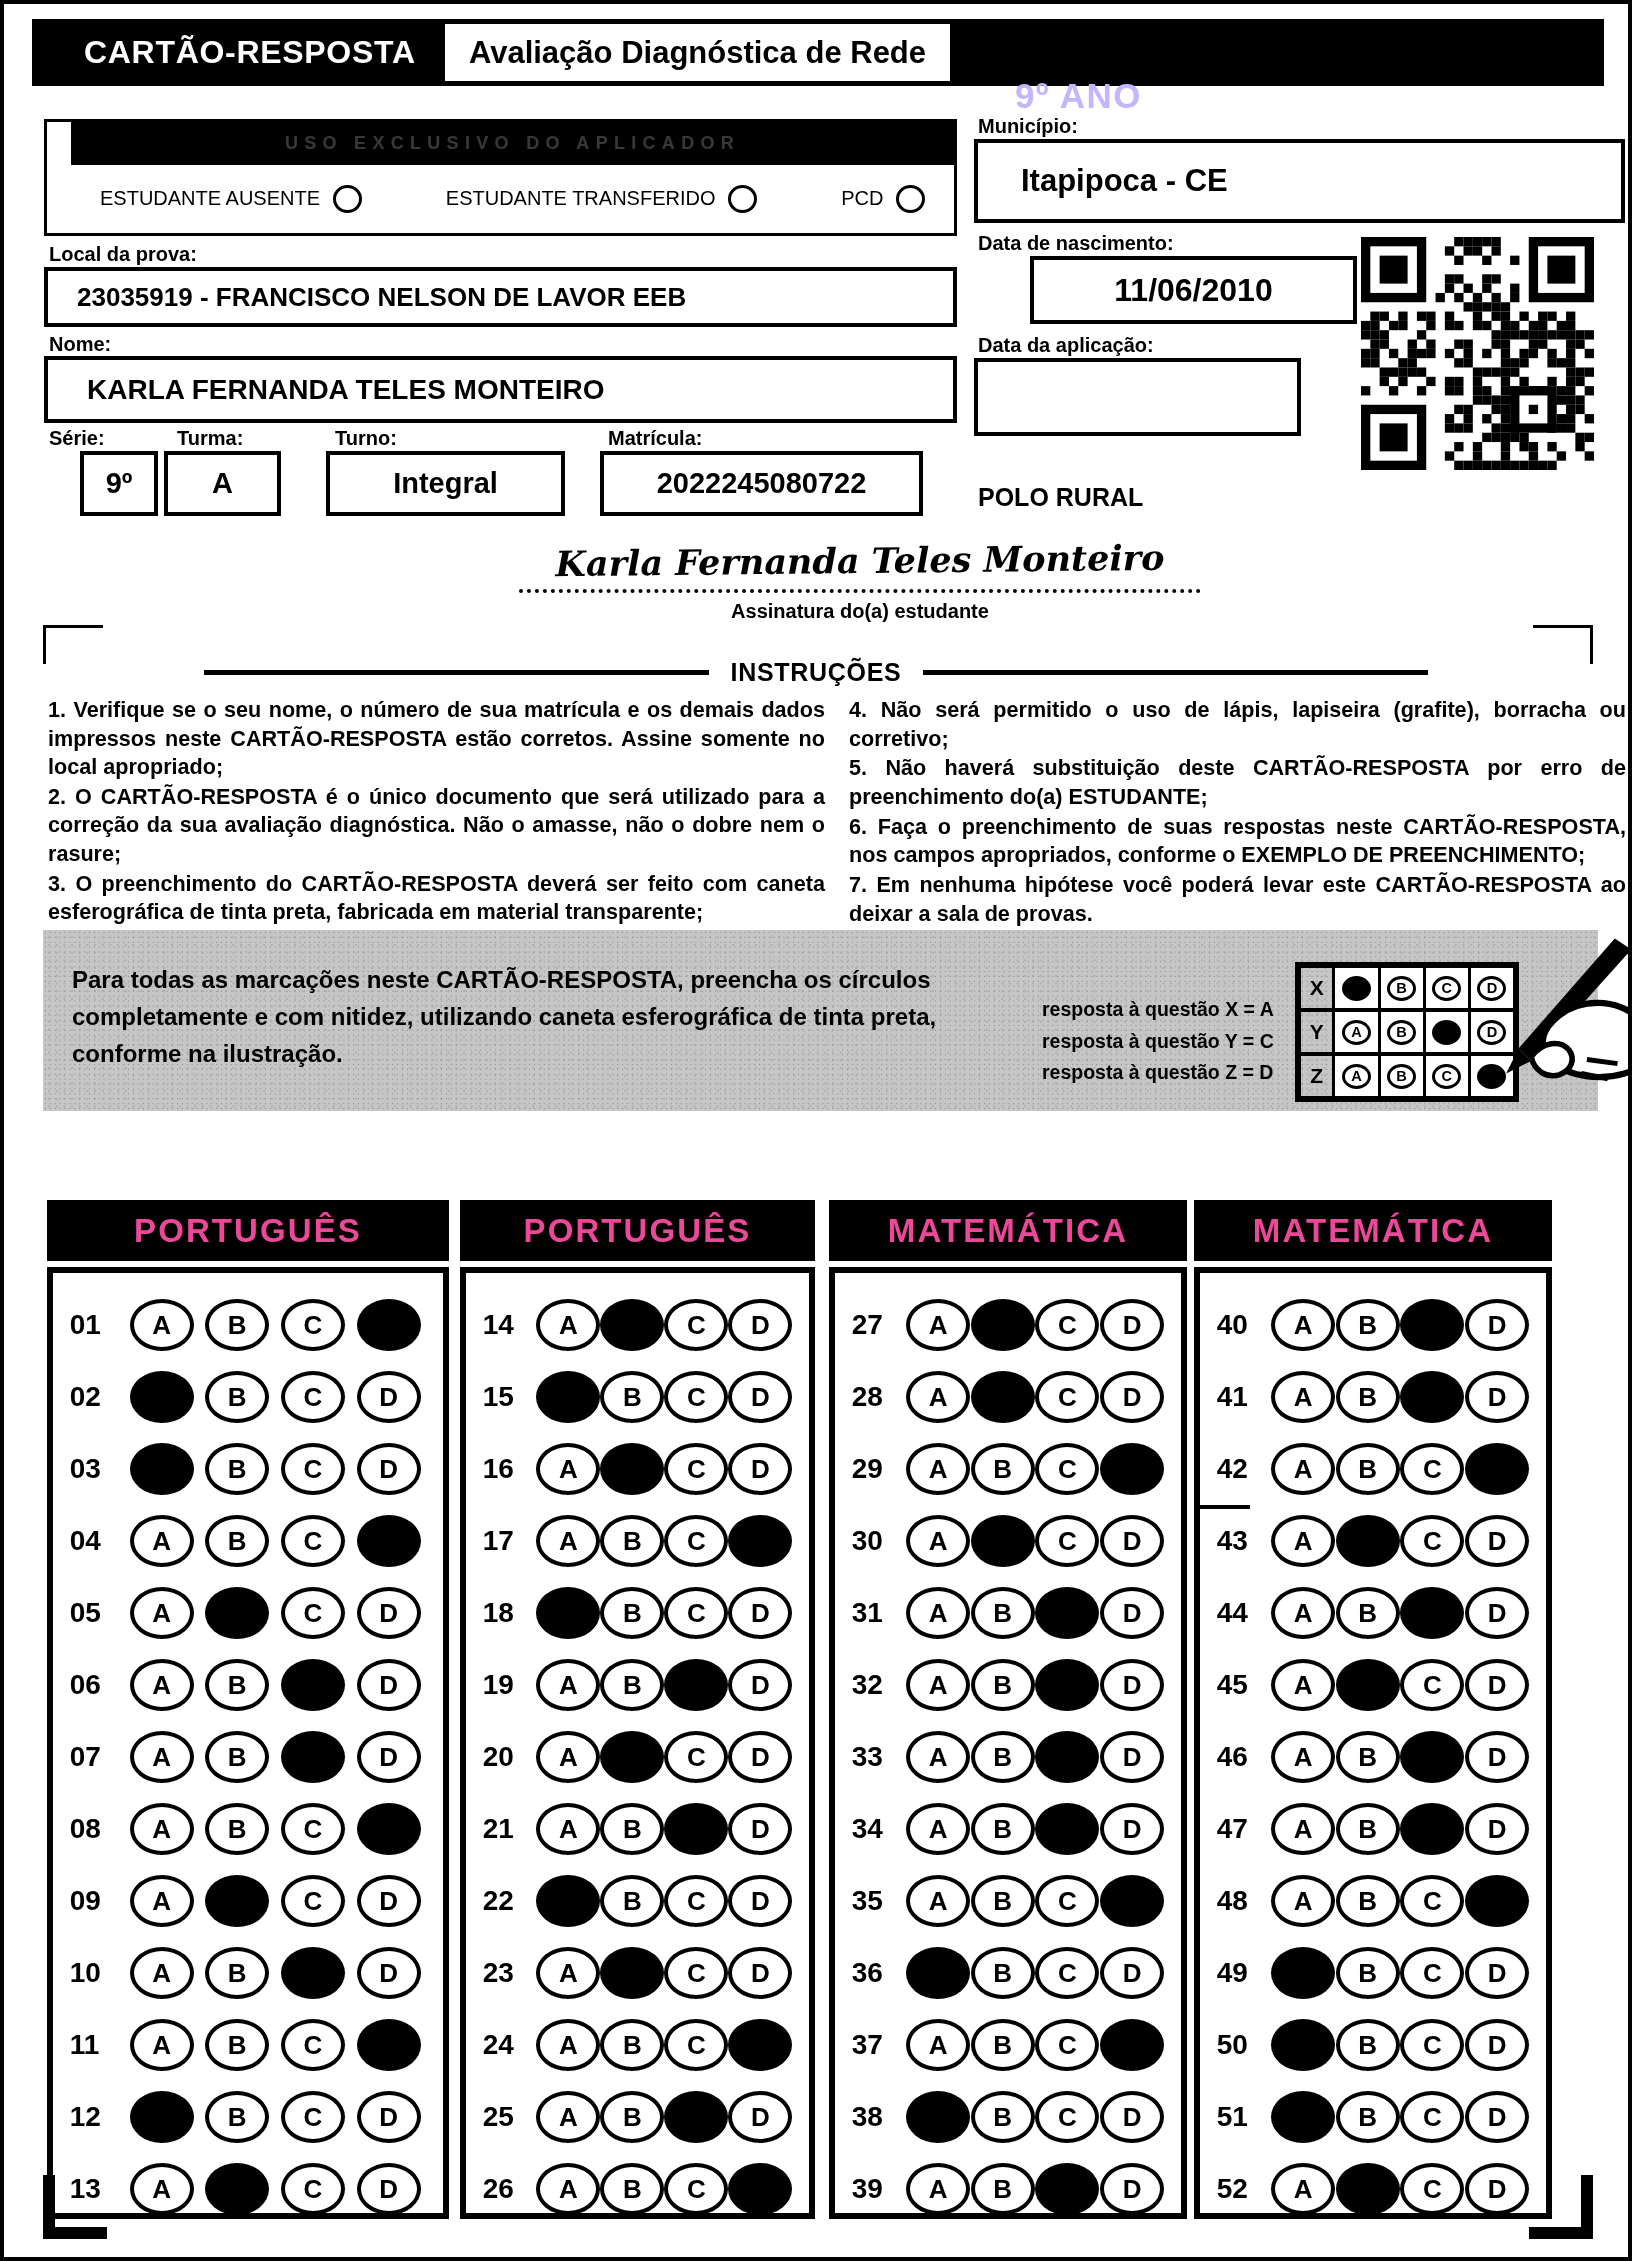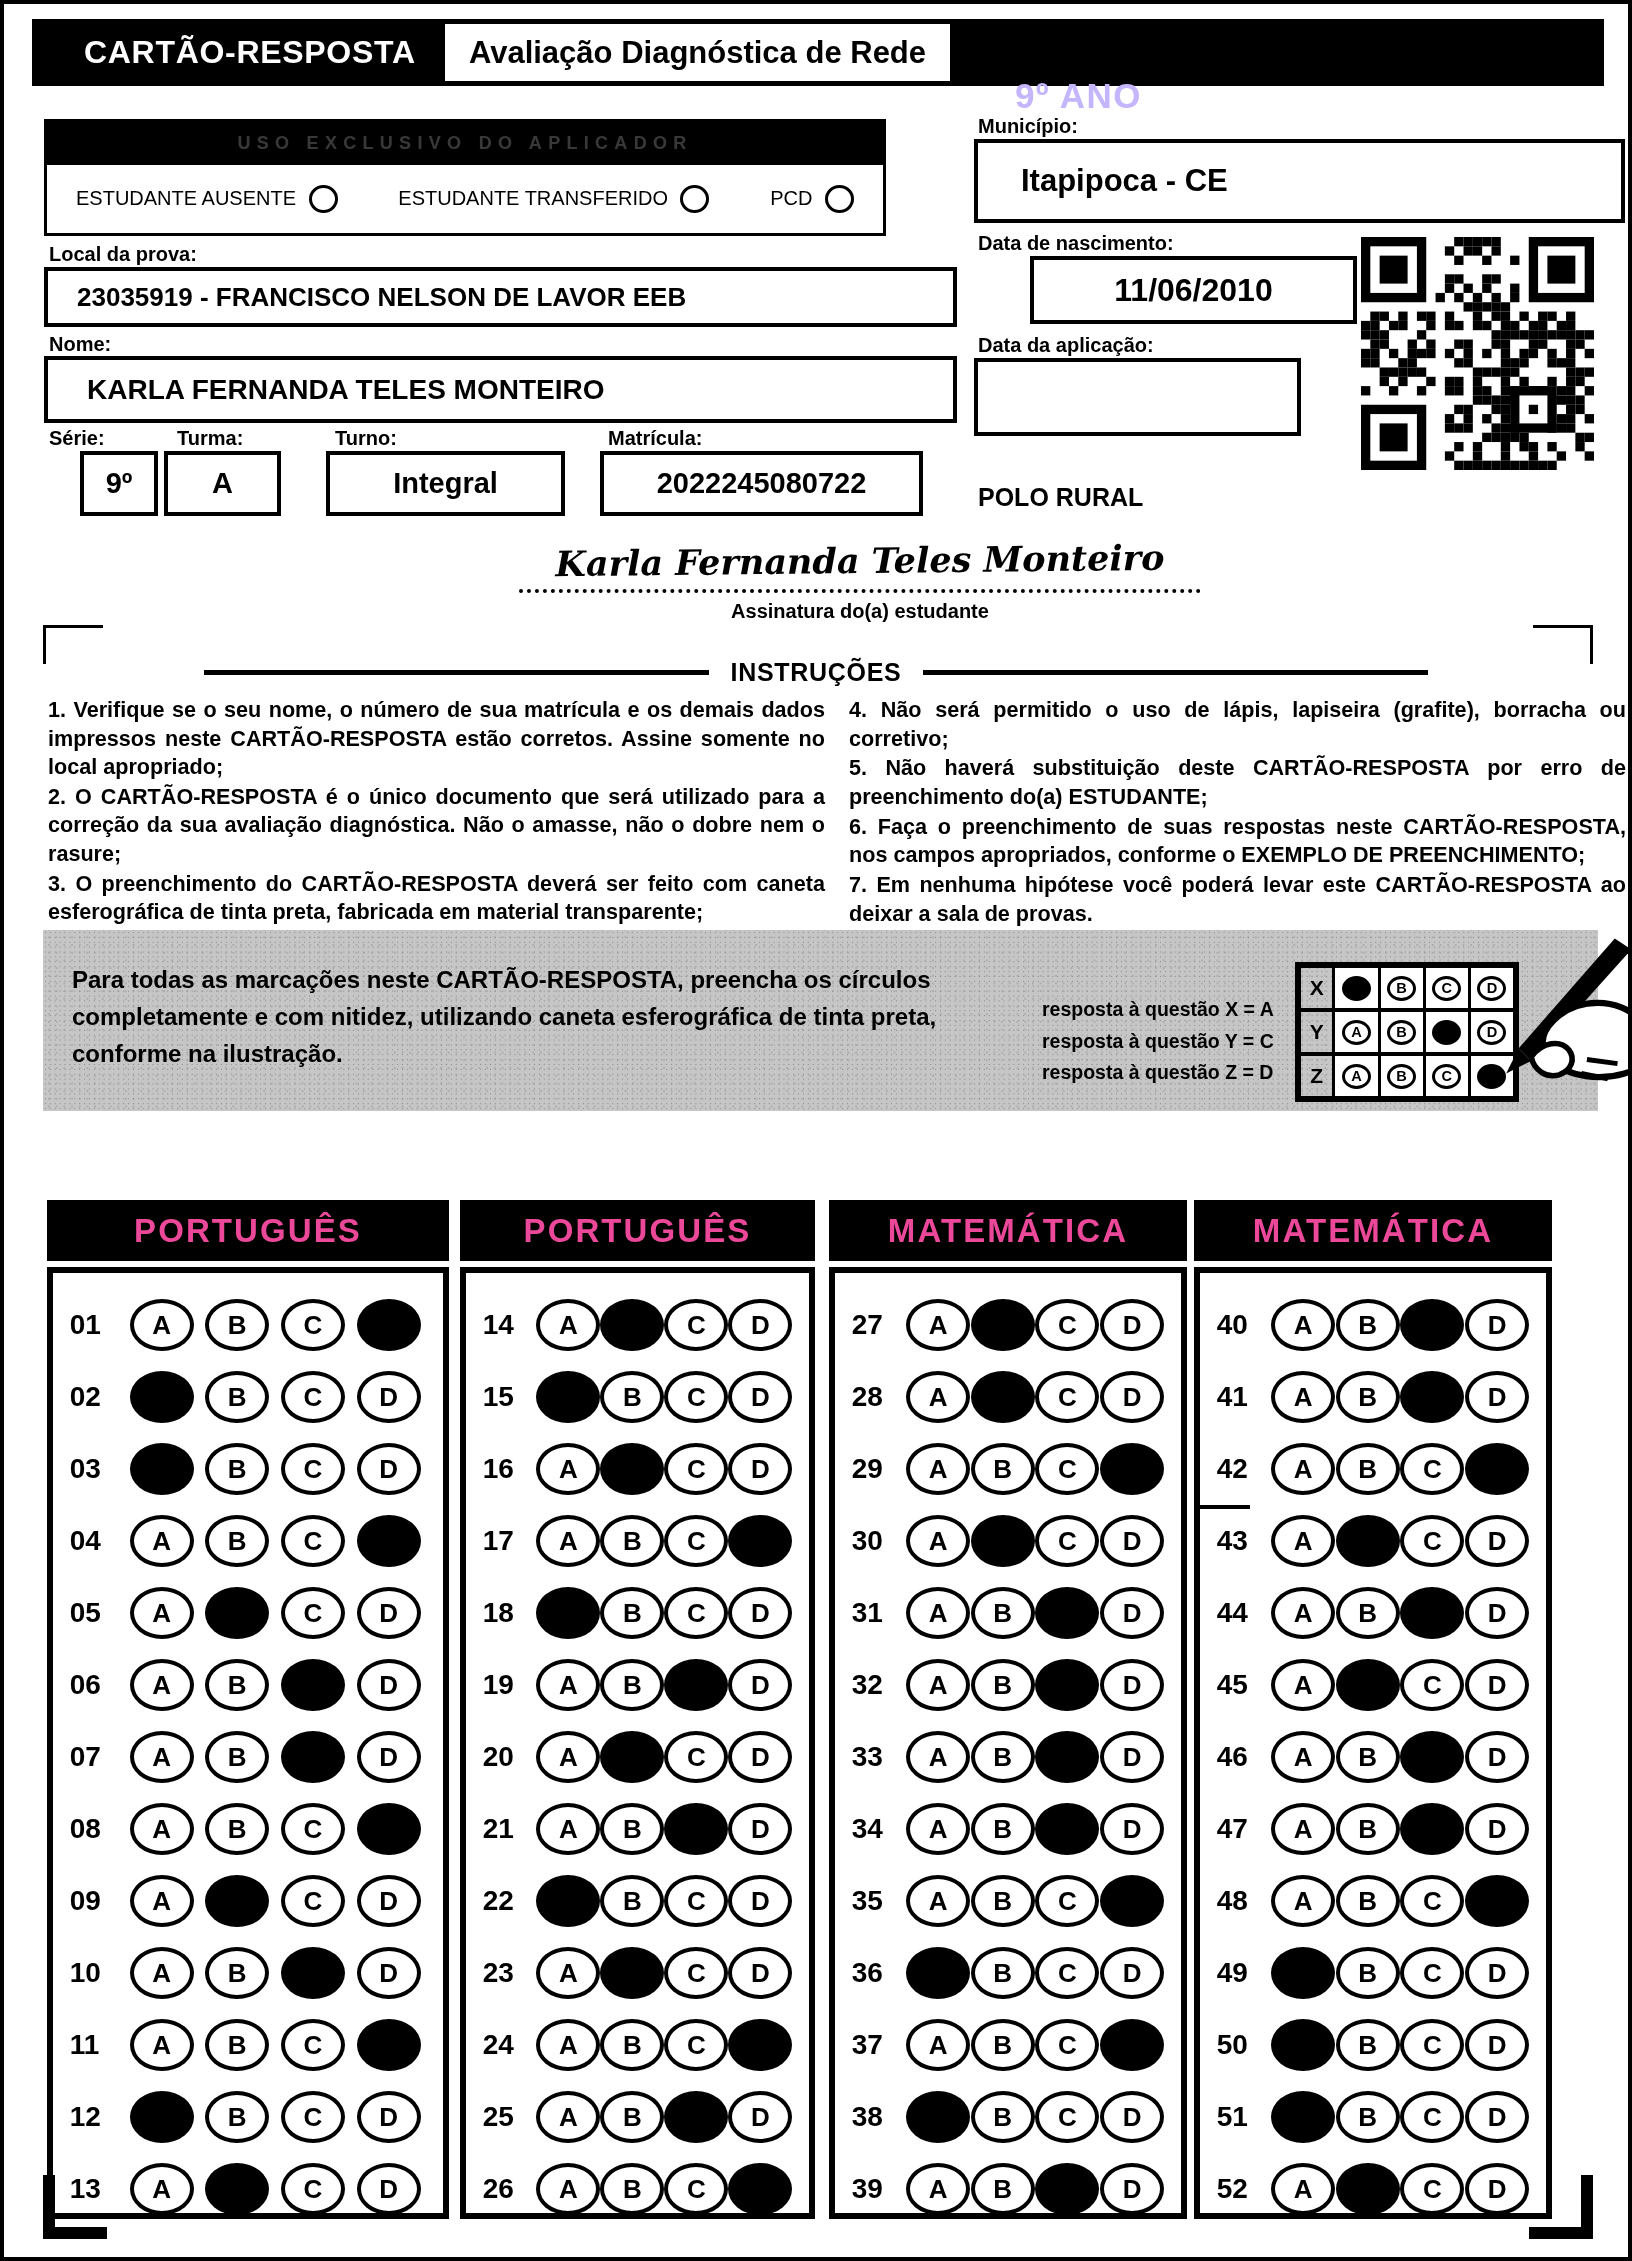--- a/index.html
+++ b/index.html
@@ -7,21 +7,21 @@
         box-sizing:border-box;font-family:"Liberation Sans","DejaVu Sans",sans-serif;color:#000;overflow:hidden;}
   
   .hdr{position:absolute;left:28px;top:15.3px;width:1572px;height:67px;background:#000;}
   .hdr-title{position:absolute;left:52px;top:0;height:100%;display:flex;align-items:center;
              color:#fff;font-weight:bold;font-size:32px;letter-spacing:0.7px;}
   .hdr-exam{position:absolute;left:413px;top:4.9px;bottom:4.9px;width:505px;background:#fff;
             display:flex;align-items:center;justify-content:center;font-weight:bold;font-size:31px;}
   .hdr-grade{position:absolute;left:983px;top:0;height:100%;display:flex;align-items:center;
              color:#c4b5fd;font-weight:bold;font-size:35px;letter-spacing:1.4px;margin-top:43px;}
   
-  .adm{position:absolute;left:40px;top:115px;width:842px;height:117px;border:3.5px solid #000;box-sizing:border-box;}
+  .adm{position:absolute;left:40px;top:115px;width:913px;height:117px;border:3.5px solid #000;box-sizing:border-box;padding-left:24px;}
   .adm-bar{height:43px;background:#000;display:flex;align-items:center;justify-content:center;}
   .adm-bar span{color:rgba(255,255,255,0.22);font-size:18px;font-weight:bold;letter-spacing:6.3px;}
   .adm-fields{height:67px;display:flex;align-items:center;justify-content:space-between;padding:0 29px;}
   .adm-field{display:flex;align-items:center;font-weight:normal;font-size:20px;}
   .circ{display:inline-block;width:29px;height:28px;border:3.5px solid #000;border-radius:50%;
         margin-left:12.5px;box-sizing:border-box;background:#fff;}
   
   .lbl{position:absolute;font-weight:bold;font-size:20px;white-space:nowrap;}
   .fbox{position:absolute;border:4.2px solid #000;box-sizing:border-box;display:flex;align-items:center;
         font-weight:bold;background:#fff;}

